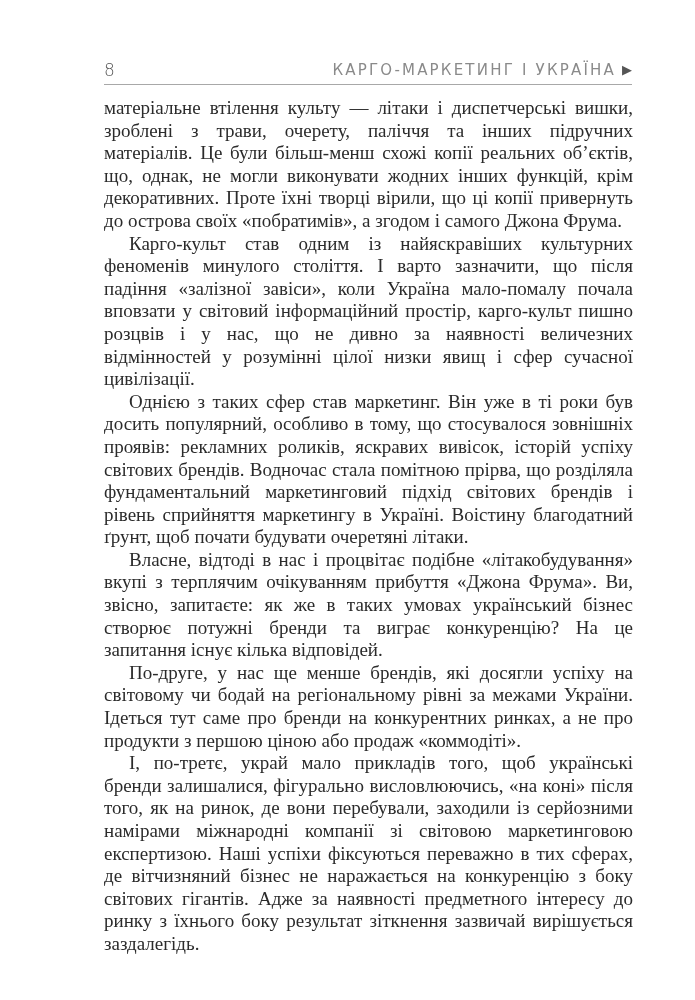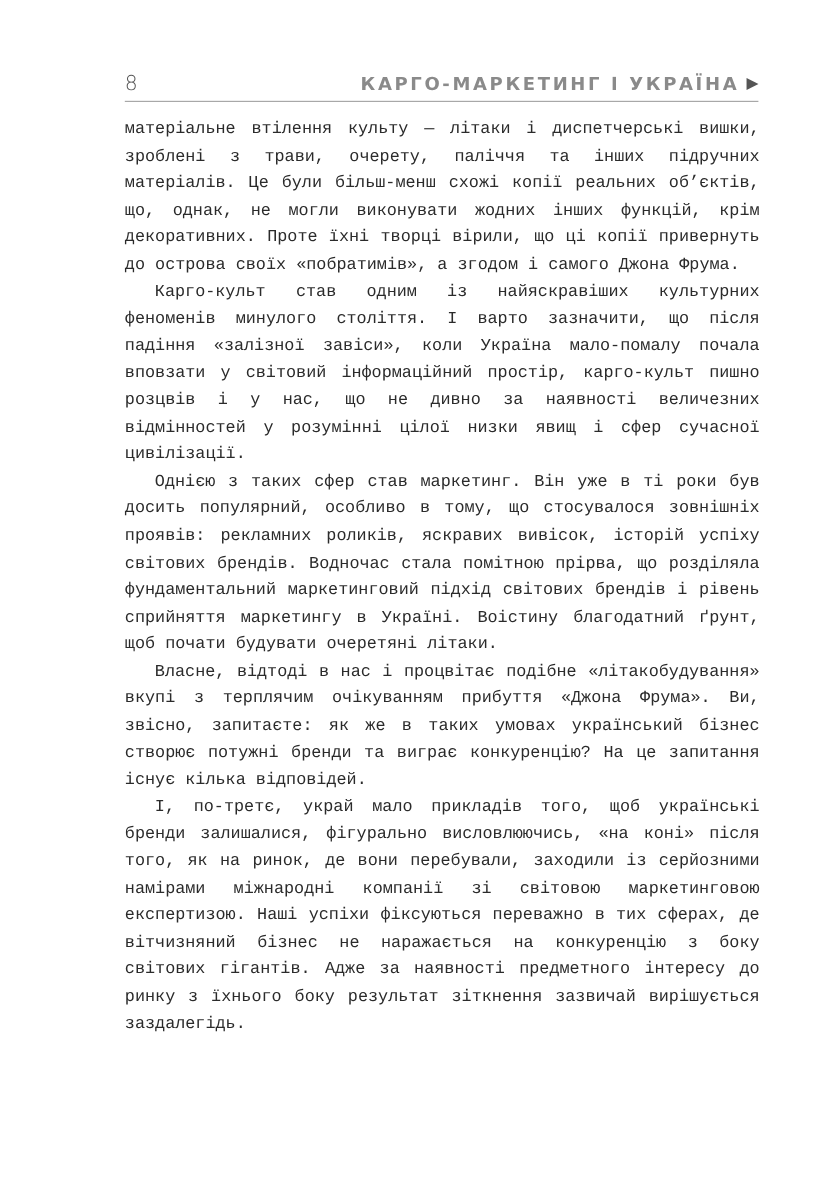--- a/index.html
+++ b/index.html
@@ -40,36 +40,36 @@
       padding-bottom: 3px;
       color: #555;
     }
     .running-head {
       display: flex;
       align-items: flex-end;
       padding-bottom: 4px;
       font-size: 15px;
       letter-spacing: 2.2px;
       color: #8a8a8a;
-      font-weight: 700;
+      font-weight: 400;
       line-height: 20px;
     }
     .running-head .arrow {
       margin-left: 6px;
       font-size: 13px;
       color: #555;
       letter-spacing: 0;
     }
     .body-text {
       position: absolute;
       left: 104px;
       top: 97px;
       width: 529px;
-      font-family: Liberation Mono, monospace;
-      font-size: 14px;
+      font-family: Liberation Serif, serif;
+      font-size: 19px;
       line-height: 22.6px;
       color: #2b2b2b;
       text-align: justify;
       hyphens: manual;
     }
     .body-text p {
       margin: 0;
       text-indent: 25px;
     }
     .body-text p.no-indent {
@@ -86,15 +86,16 @@
       <span>КАРГО-МАРКЕТИНГ І УКРАЇНА</span>
       <span class="arrow">▶</span>
     </span>
   </div>
 
   <div class="body-text">
     <p class="no-indent">матеріальне втілення культу — літаки і диспетчерські вишки, зроблені з трави, очерету, паліччя та інших підручних матеріалів. Це були більш-менш схожі копії реальних об’єктів, що, однак, не могли виконувати жодних інших функцій, крім декоративних. Проте їхні творці вірили, що ці копії привернуть до острова своїх «побратимів», а згодом і самого Джона Фрума.</p>
     <p>Карго-культ став одним із найяскравіших культурних феноменів минулого століття. І варто зазначити, що після падіння «залізної завіси», коли Україна мало-помалу почала вповзати у світовий інформаційний простір, карго-культ пишно розцвів і у нас, що не дивно за наявності величезних відмінностей у розумінні цілої низки явищ і сфер сучасної цивілізації.</p>
     <p>Однією з таких сфер став маркетинг. Він уже в ті роки був досить популярний, особливо в тому, що стосувалося зовнішніх проявів: рекламних роликів, яскравих вивісок, історій успіху світових брендів. Водночас стала помітною прірва, що розділяла фундаментальний маркетинговий підхід світових брендів і рівень сприйняття маркетингу в Україні. Воістину благодатний ґрунт, щоб почати будувати очеретяні літаки.</p>
     <p>Власне, відтоді в нас і процвітає подібне «літакобудування» вкупі з терплячим очікуванням прибуття «Джона Фрума». Ви, звісно, запитаєте: як же в таких умовах український бізнес створює потужні бренди та виграє конкуренцію? На це запитання існує кілька відповідей.</p>
+    <p>По-друге, у нас ще менше брендів, які досягли успіху на світовому чи бодай на регіональному рівні за межами України. Ідеться тут саме про бренди на конкурентних ринках, а не про продукти з першою ціною або продаж «коммодіті».</p>
     <p>І, по-третє, украй мало прикладів того, щоб українські бренди залишалися, фігурально висловлюючись, «на коні» після того, як на ринок, де вони перебували, заходили із серйозними намірами міжнародні компанії зі світовою маркетинговою експертизою. Наші успіхи фіксуються переважно в тих сферах, де вітчизняний бізнес не наражається на конкуренцію з боку світових гігантів. Адже за наявності предметного інтересу до ринку з їхнього боку результат зіткнення зазвичай вирішується заздалегідь.</p>
   </div>
 </div>
 
 </body></html>

